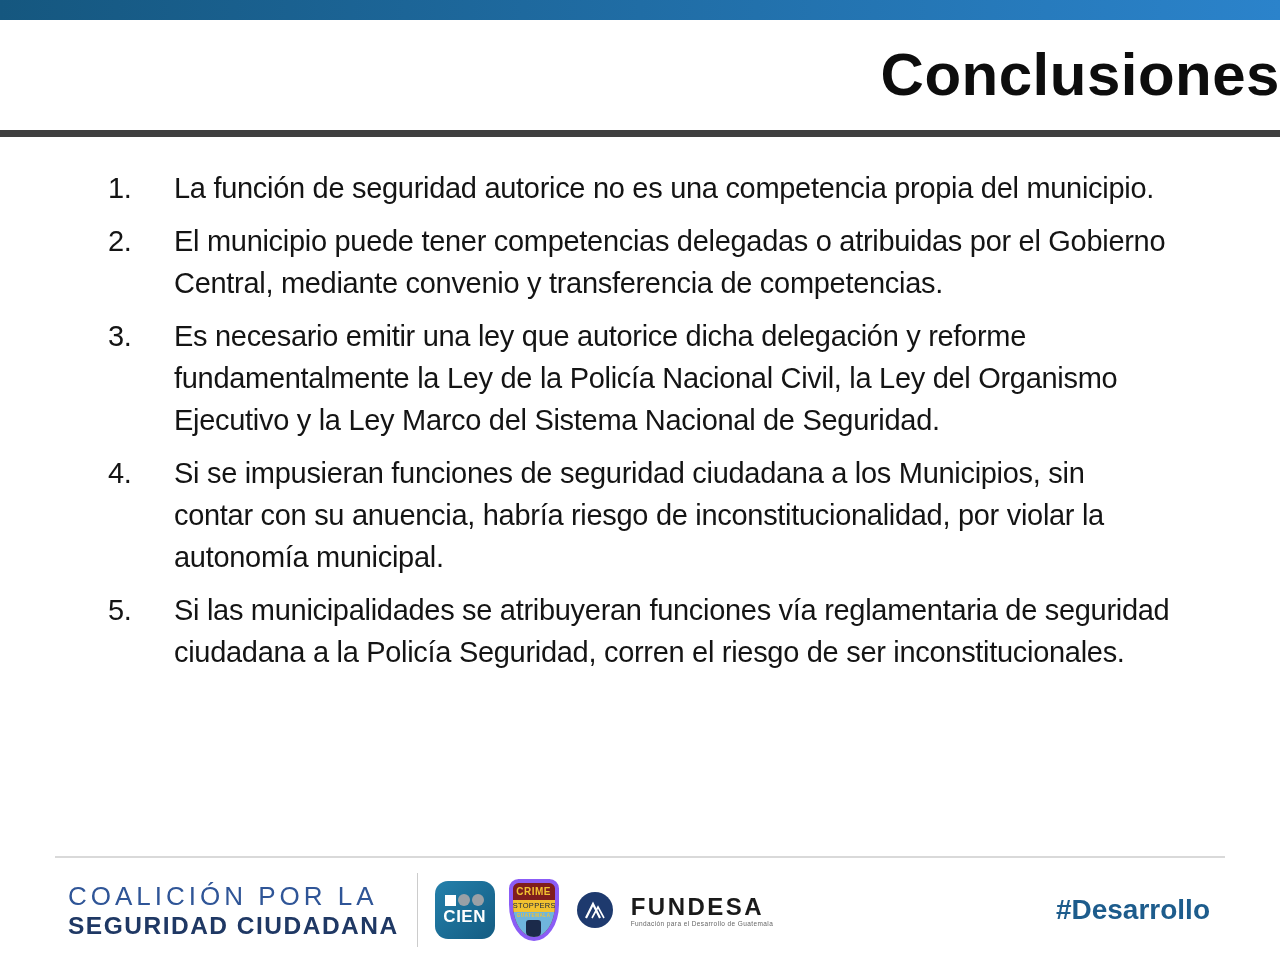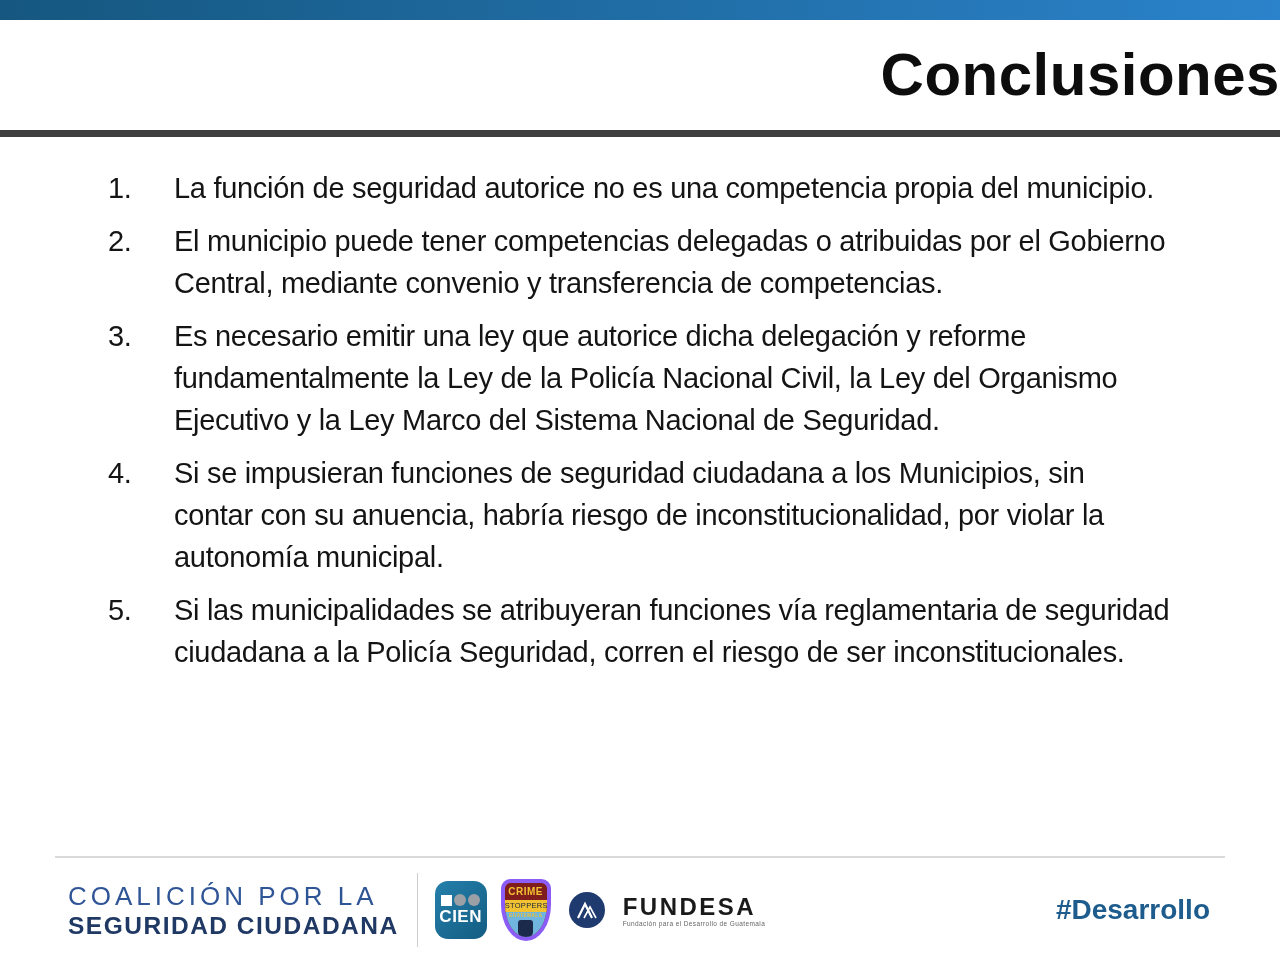--- a/index.html
+++ b/index.html
@@ -99,21 +99,21 @@
     background: #cccccc;
     margin: 0 17px 0 18px;
   }
   .logo-row {
     display: flex;
     align-items: center;
     gap: 14px;
   }
   
   .cien-logo {
-    width: 52px;
+    width: 60px;
     height: 58px;
     border-radius: 13px;
     background: linear-gradient(135deg, #2480AB, var(--cien-bg, #145C82));
     display: flex;
     flex-direction: column;
     align-items: center;
     justify-content: center;
   }
   .cien-shapes {
     display: flex;

